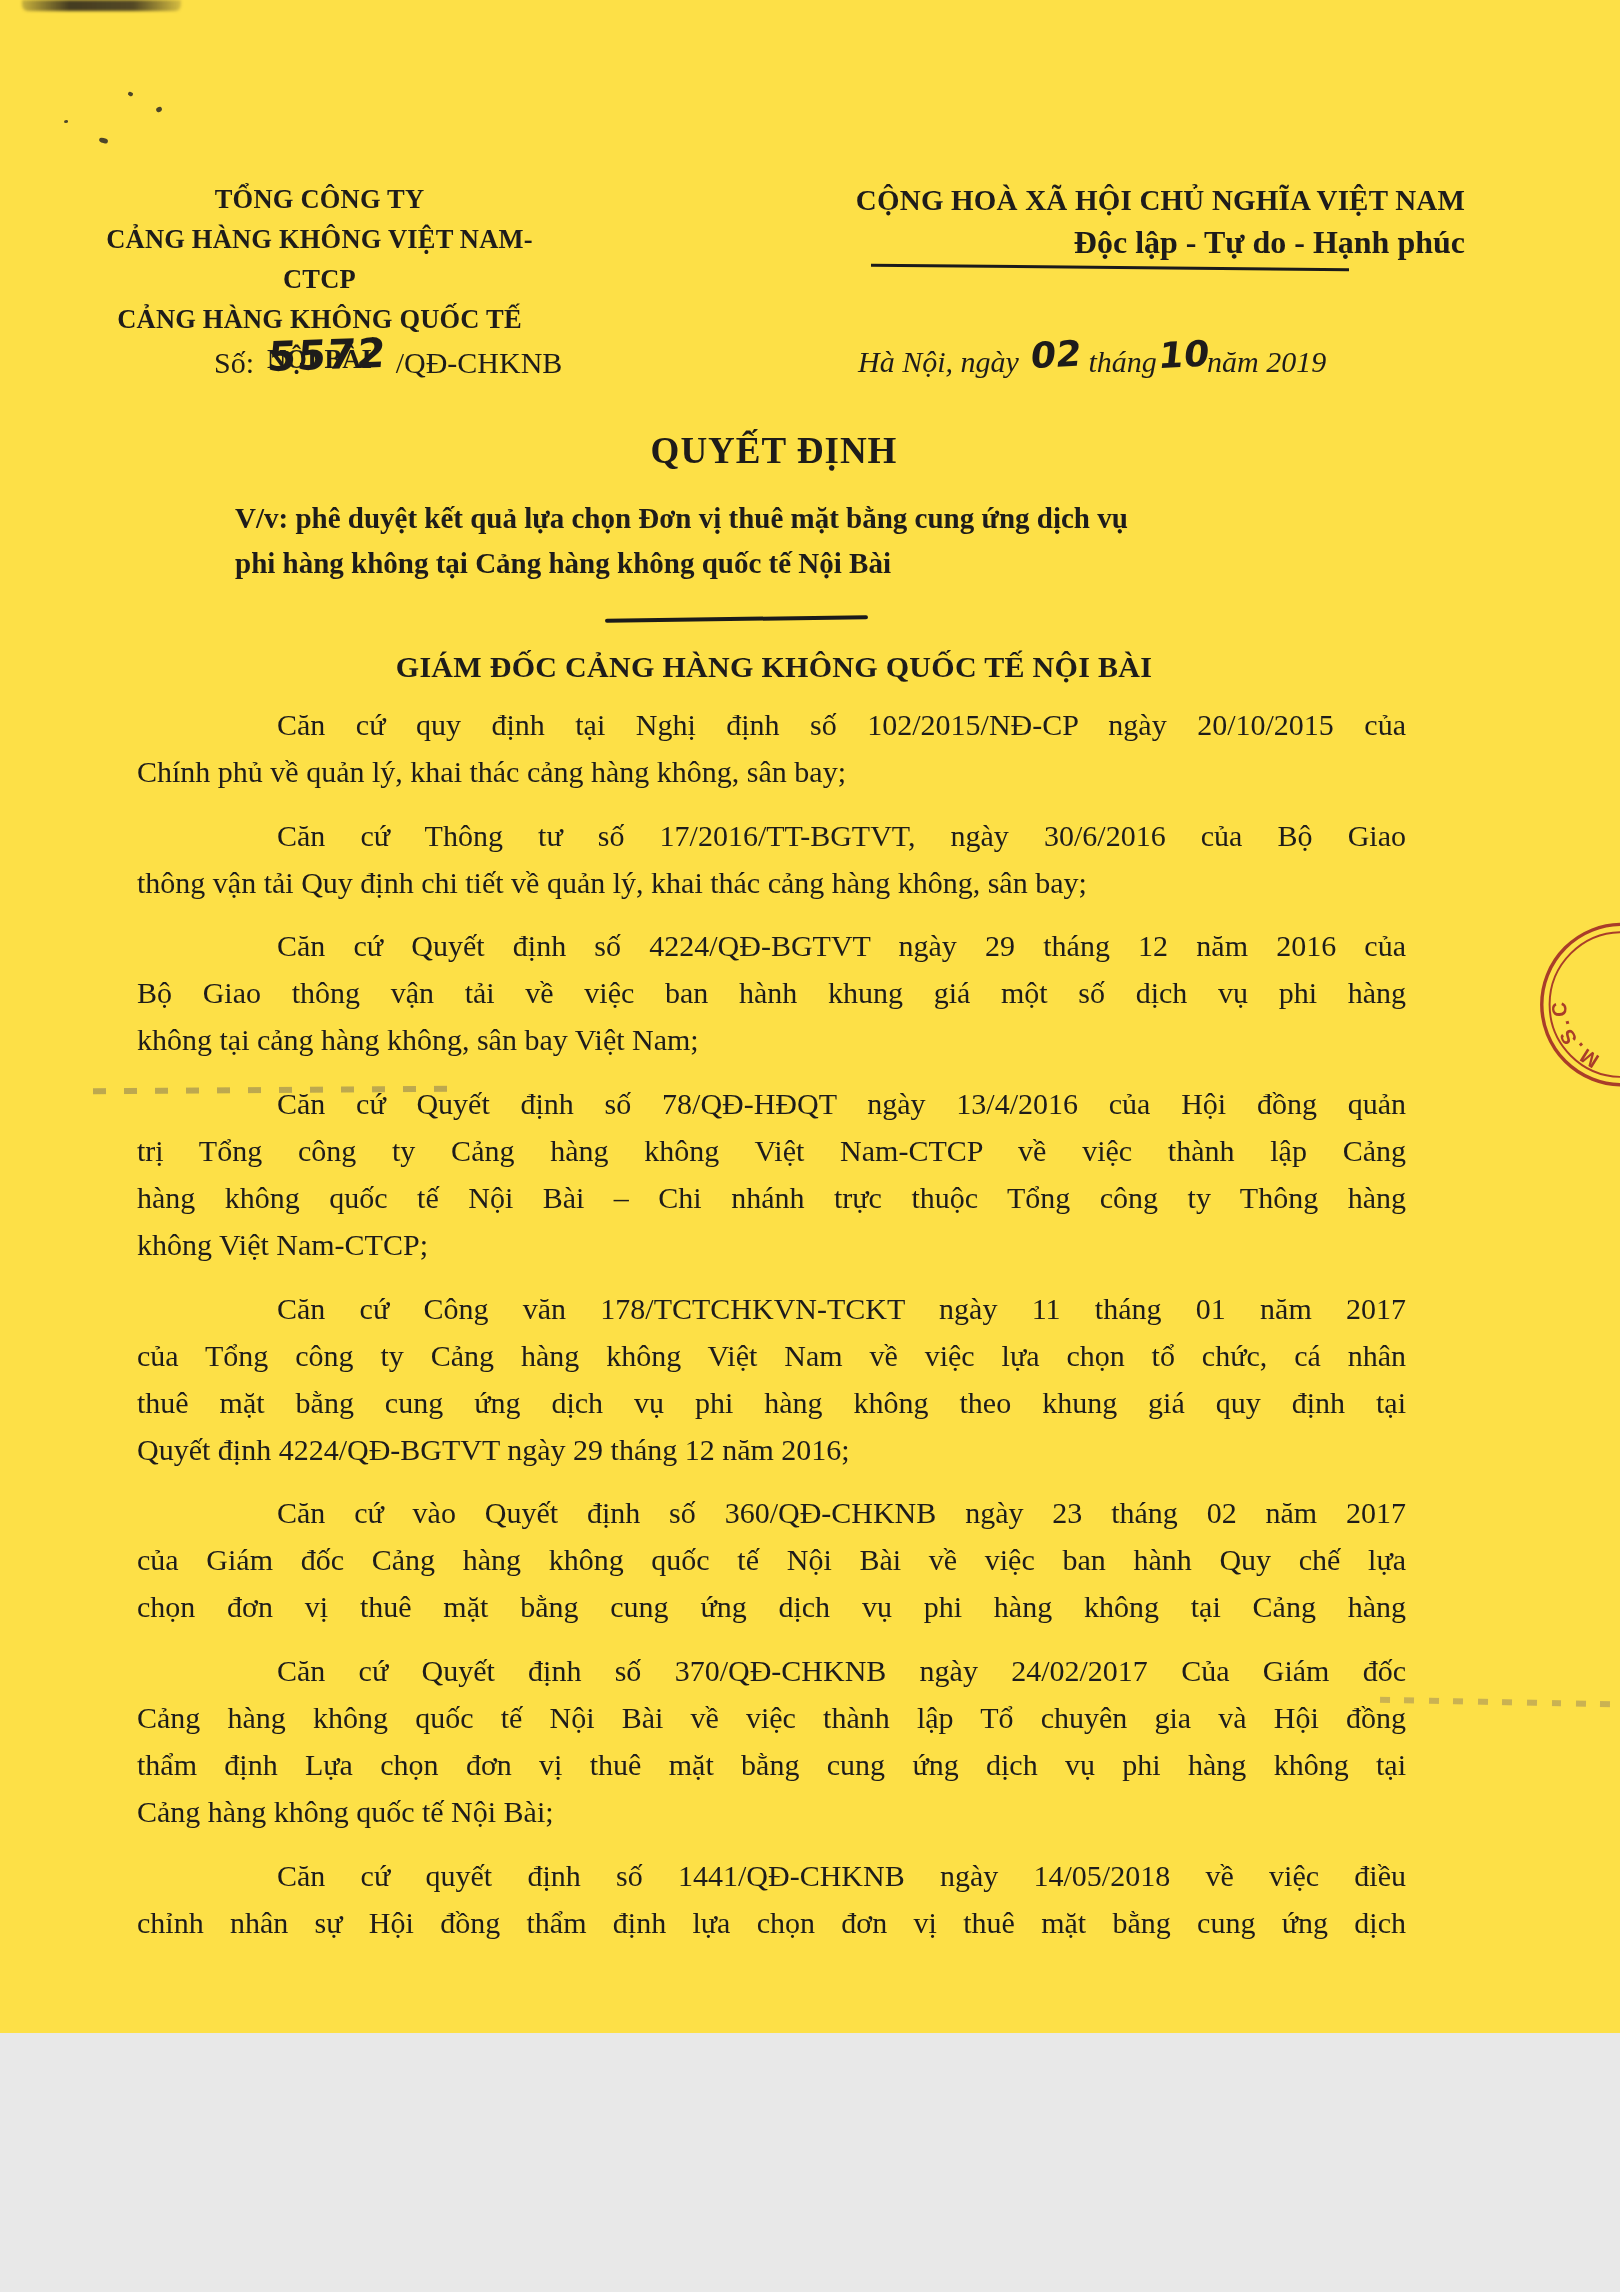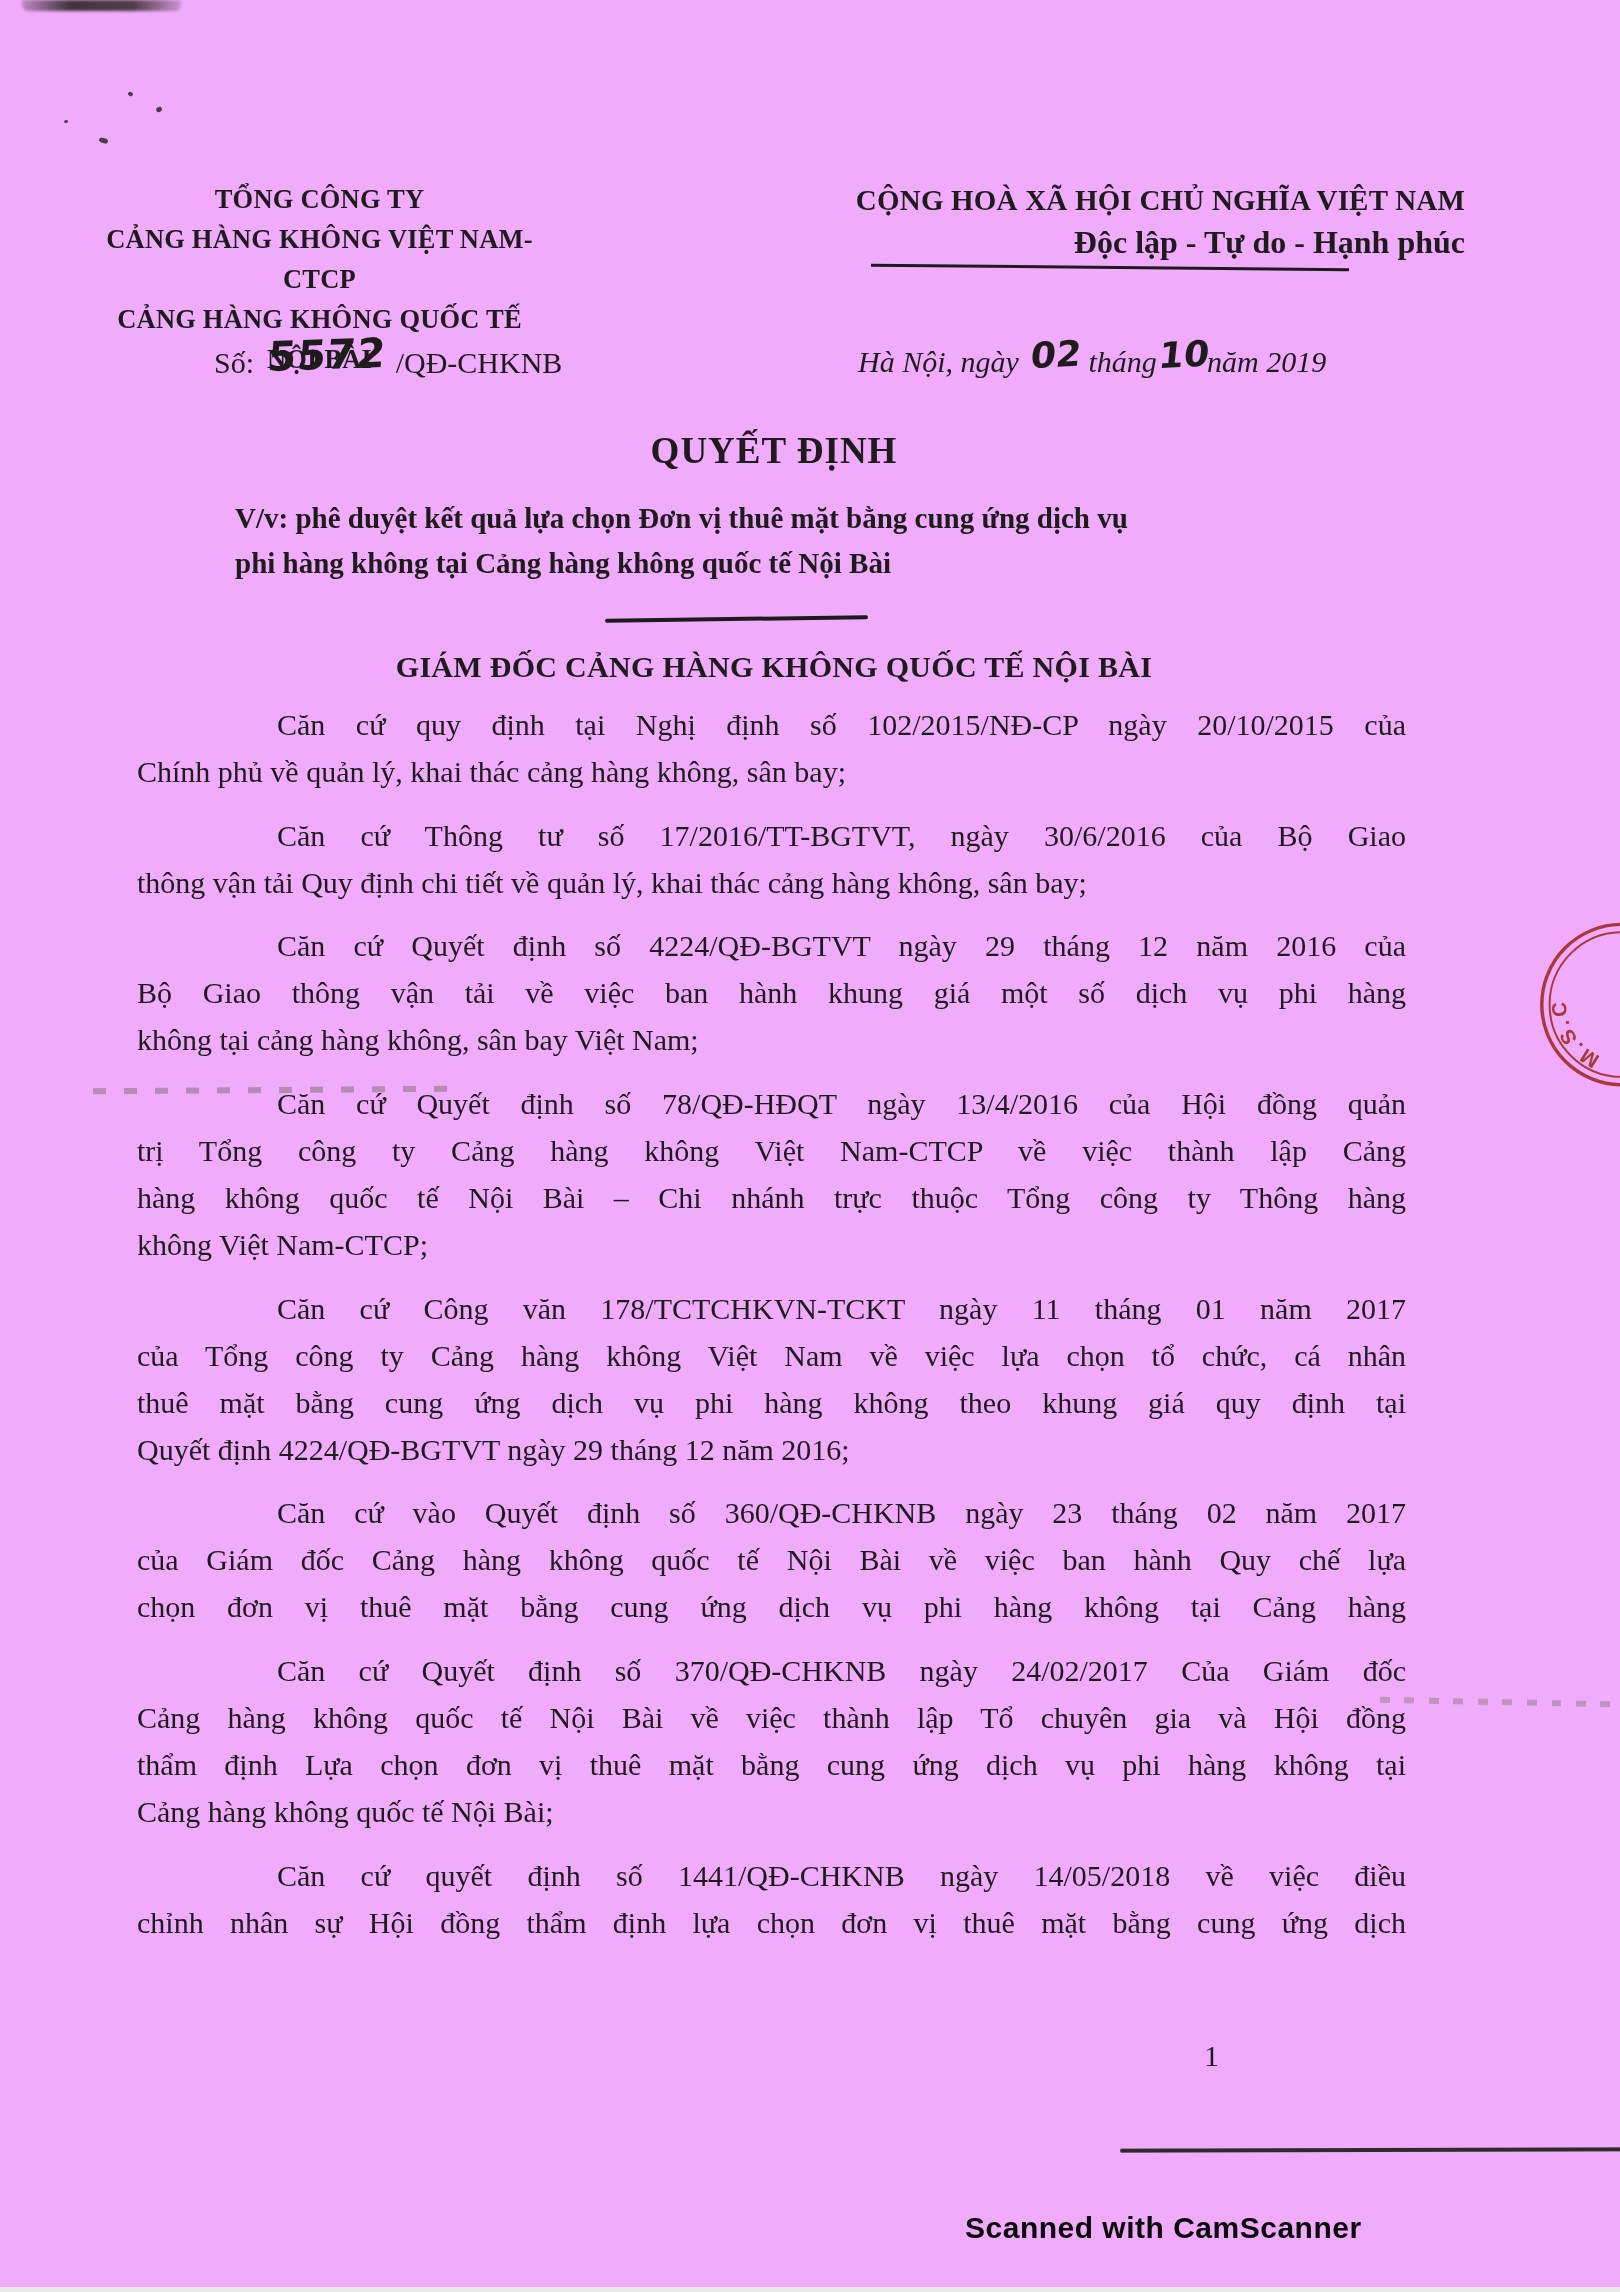--- a/index.html
+++ b/index.html
@@ -1,20 +1,20 @@
 <!DOCTYPE html>
 <html><head>
 <meta charset="utf-8">
 <style>
   html,body{margin:0;padding:0;background:#e8e8e8;}
   .page{
     position:relative;
-    width:1620px;height:2287px;
+    width:1620px;height:2033px;
     margin:0 auto;
-    background:#f0abfc;
+    background:#fde047;
     overflow:hidden;
     font-family:"Liberation Serif","DejaVu Serif",serif;
     color:#1e1c1a;
   }
   
   .smudge-top{
     position:absolute;left:21.6px;top:0;width:159px;height:10.8px;
     background:linear-gradient(90deg,rgba(40,35,30,.25),rgba(35,30,26,.85) 30%,rgba(40,34,28,.8) 70%,rgba(60,52,44,.2));
     filter:blur(1.5px);border-radius:0 0 5.9px 5.9px;
   }

